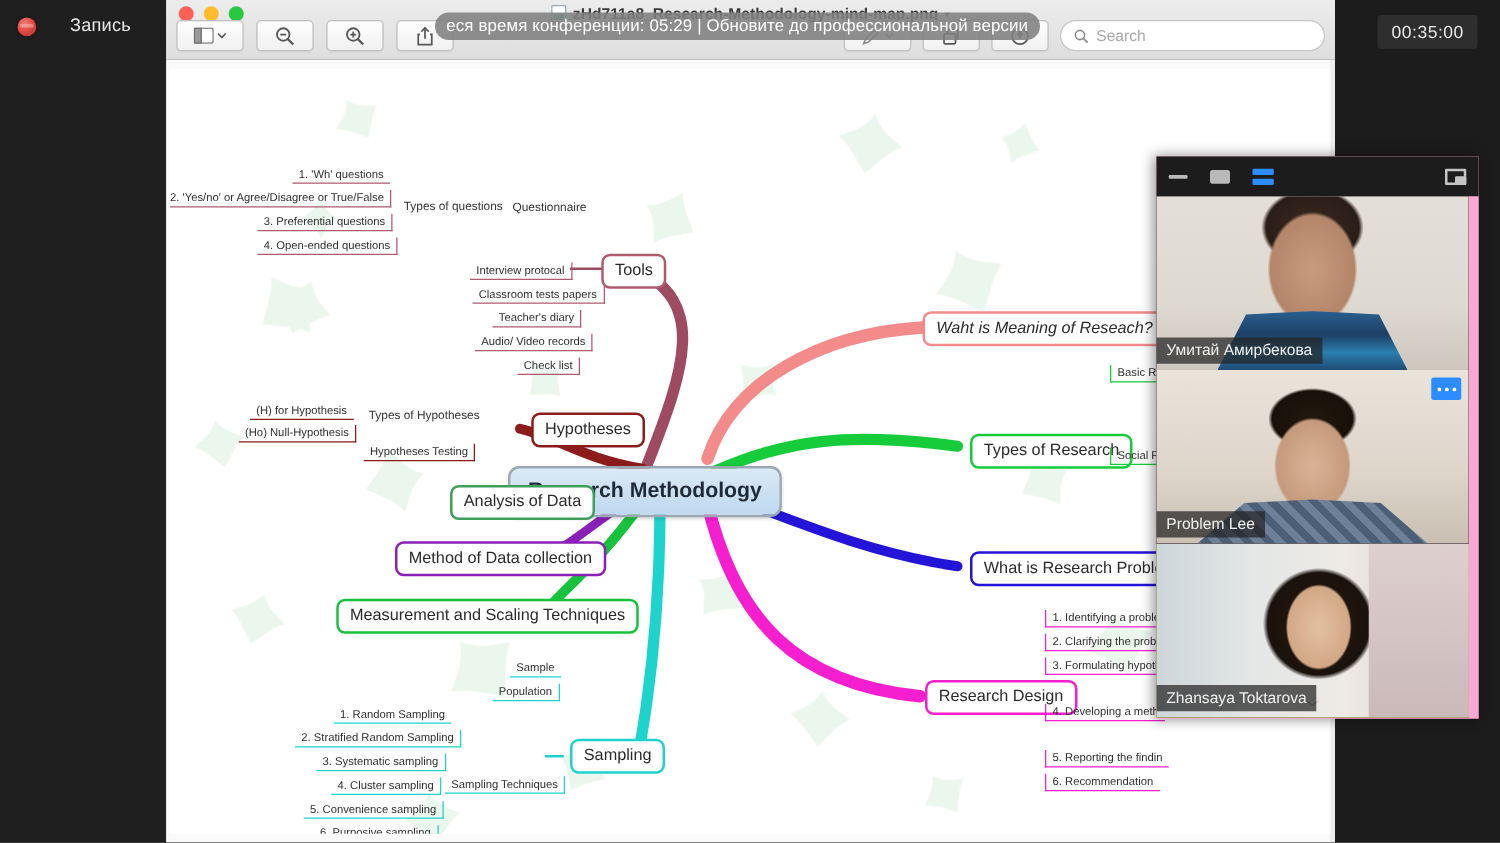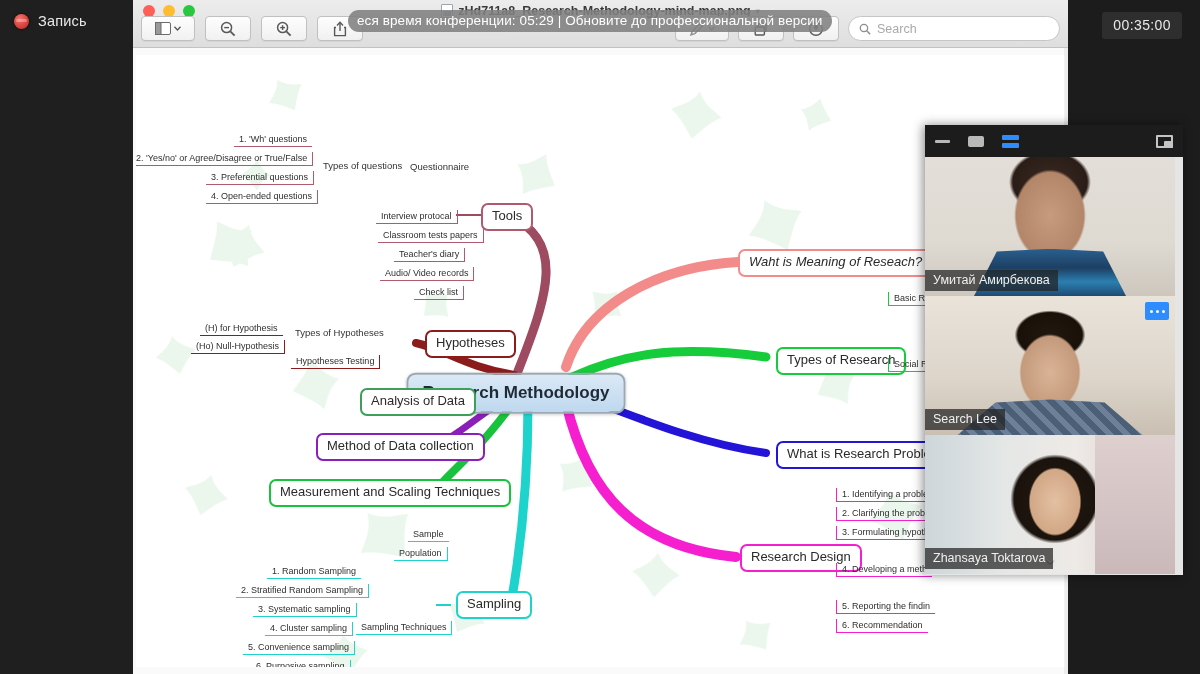--- a/index.html
+++ b/index.html
@@ -11,21 +11,21 @@
   }
   #root { position: relative; width: 1200px; height: 674px; background: #1c1c1c; }
 
   
   .rec-bar {
     position: absolute; left: 0; top: 0; width: 133px; height: 674px;
     background: #1f1f1f;
   }
   .rec-indicator {
     position: absolute; left: 14px; top: 13px;
-    display: flex; align-items: center; gap: 9px;
+    display: flex; align-items: center; gap: 27px;
   }
   .rec-dot {
     width: 15px; height: 15px; border-radius: 50%;
     background: radial-gradient(circle at 38% 32%, #f07a72 0%, #e04a44 46%, #b32a26 100%);
     box-shadow: 0 0 3px rgba(0,0,0,.6);
   }
   .rec-dot::after {
     content:""; position:absolute; left:2px; top:6px; width:11px; height:3px;
     background: rgba(255,255,255,.30); border-radius: 2px;
   }
@@ -139,21 +139,21 @@
 
   
   .vscroll {
     position: absolute; right: 0; top: 48px; width: 4px; height: 626px;
     background: rgba(0,0,0,.05);
   }
 
   
   .vpanel {
     position: absolute; left: 925px; top: 125px; width: 258px; height: 450px;
-    background: #e5e5e5; box-shadow: -2px 0 10px rgba(0,0,0,.45);
+    background: #f9a8d4; box-shadow: -2px 0 10px rgba(0,0,0,.45);
     overflow: hidden;
   }
   .vp-toolbar {
     position: relative; height: 32px; width: 100%; background: #1c1c1c;
     display: flex; align-items: center; padding: 0 10px;
   }
   .vp-tool { display: flex; align-items: center; margin-right: 18px; }
   .icn-min { width: 15px; height: 3px; background: #b9b9b9; border-radius: 1px; }
   .icn-max { width: 16px; height: 11px; background: #b9b9b9; border-radius: 2px; }
   .icn-grid { width: 17px; }
@@ -458,21 +458,21 @@
       <span class="name">Умитай Амирбекова</span>
     </div>
 
     <div class="tile">
       <div class="ph2"></div>
       <span class="dots">
           <b></b>
           <b></b>
           <b></b>
         </span>
-      <span class="name">Search Lee</span>
+      <span class="name">Problem Lee</span>
     </div>
 
     <div class="tile active">
       <div class="ph3"></div>
       <span class="chev">⌄</span>
       <span class="name">Zhansaya Toktarova</span>
     </div>
   </div>
 
 </div>

